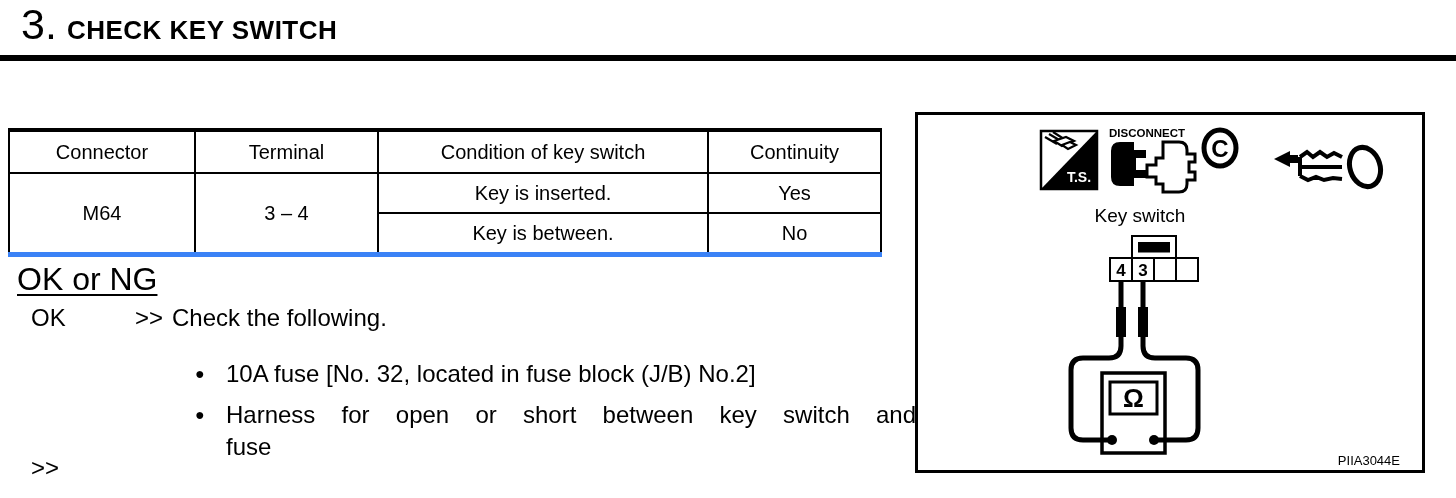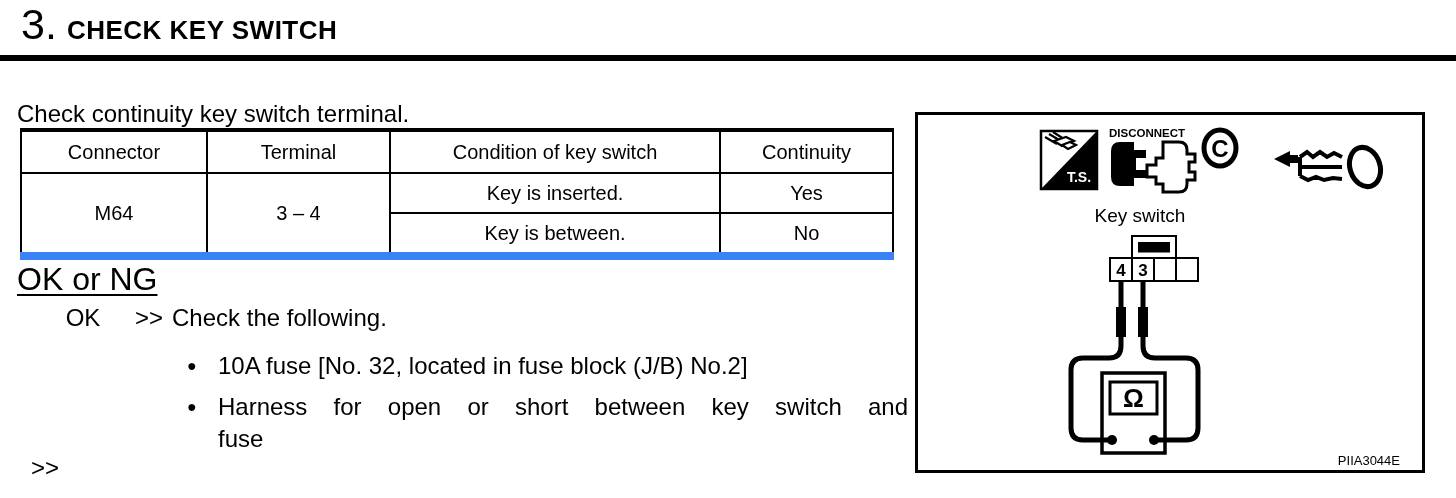--- a/index.html
+++ b/index.html
@@ -8,37 +8,37 @@
 
   
   .heading{position:absolute;left:21px;top:3px;display:flex;align-items:baseline;}
   .step{font-size:43px;line-height:43px;font-weight:400;}
   .htitle{font-size:26px;font-weight:700;margin-left:10px;letter-spacing:0.5px;margin-top:12px;}
   .rule{position:absolute;left:0;top:55px;width:1456px;height:6px;background:#000;}
 
   .intro{position:absolute;left:17px;top:76px;font-size:24px;}
 
   
-  .ctable{position:absolute;left:20px;top:128px;width:872px;border-collapse:collapse;
+  .ctable{position:absolute;left:8px;top:128px;width:872px;border-collapse:collapse;
           table-layout:fixed;font-size:20px;text-align:center;
-          border-top:4px solid #000;border-bottom:8px solid #3b82f6;}
+          border-top:4px solid #000;border-bottom:5px solid #3b82f6;}
   .ctable th,.ctable td{border:2px solid #000;font-weight:400;padding:0;}
   .ctable th{height:40px;}
   .ctable td{height:38px;}
 
   
   .okng{position:absolute;left:17px;top:261px;font-size:32px;
         text-decoration:underline;text-decoration-thickness:2px;text-underline-offset:4px;}
   .result{position:absolute;left:31px;font-size:24px;display:flex;}
   .result .rlabel{width:104px;}
   .result .rarrow{margin-right:9px;}
-  #result-ok{top:304px;text-align:center;}
+  #result-ok{top:304px;}
   #result-ng{top:454px;}
 
-  .bullets{position:absolute;left:210px;top:342px;width:690px;margin:8px;padding:0;
+  .bullets{position:absolute;left:210px;top:342px;width:690px;margin:16px;padding:0;
            list-style:none;font-size:24px;line-height:32px;}
   .bullets li{position:relative;margin:0 0 9px 0;text-align:justify;}
   .bullets li::before{content:"●";position:absolute;left:-31px;top:0;font-size:16px;line-height:32px;}
   .bullets li:nth-child(2){word-spacing:15px;}
 
   
   .figure{position:absolute;left:915px;top:112px;width:504px;height:355px;border:3px solid #000;background:#fff;}
   .figure svg{position:absolute;left:0;top:0;}
   .figure text{font-family:"Liberation Sans",sans-serif;}
 </style>
@@ -46,21 +46,20 @@
 <body>
 
 <div class="page">
 
   <div class="heading">
     <span class="step">3.</span>
     <span class="htitle">CHECK KEY SWITCH</span>
   </div>
   <div class="rule"></div>
 
-  <p class="intro">Check continuity key switch terminal.</p>
 
   <table class="ctable">
     <colgroup>
         <col style="width:186px">
         <col style="width:183px">
         <col style="width:330px">
         <col style="width:173px">
       </colgroup>
     <tbody>
         <tr>

